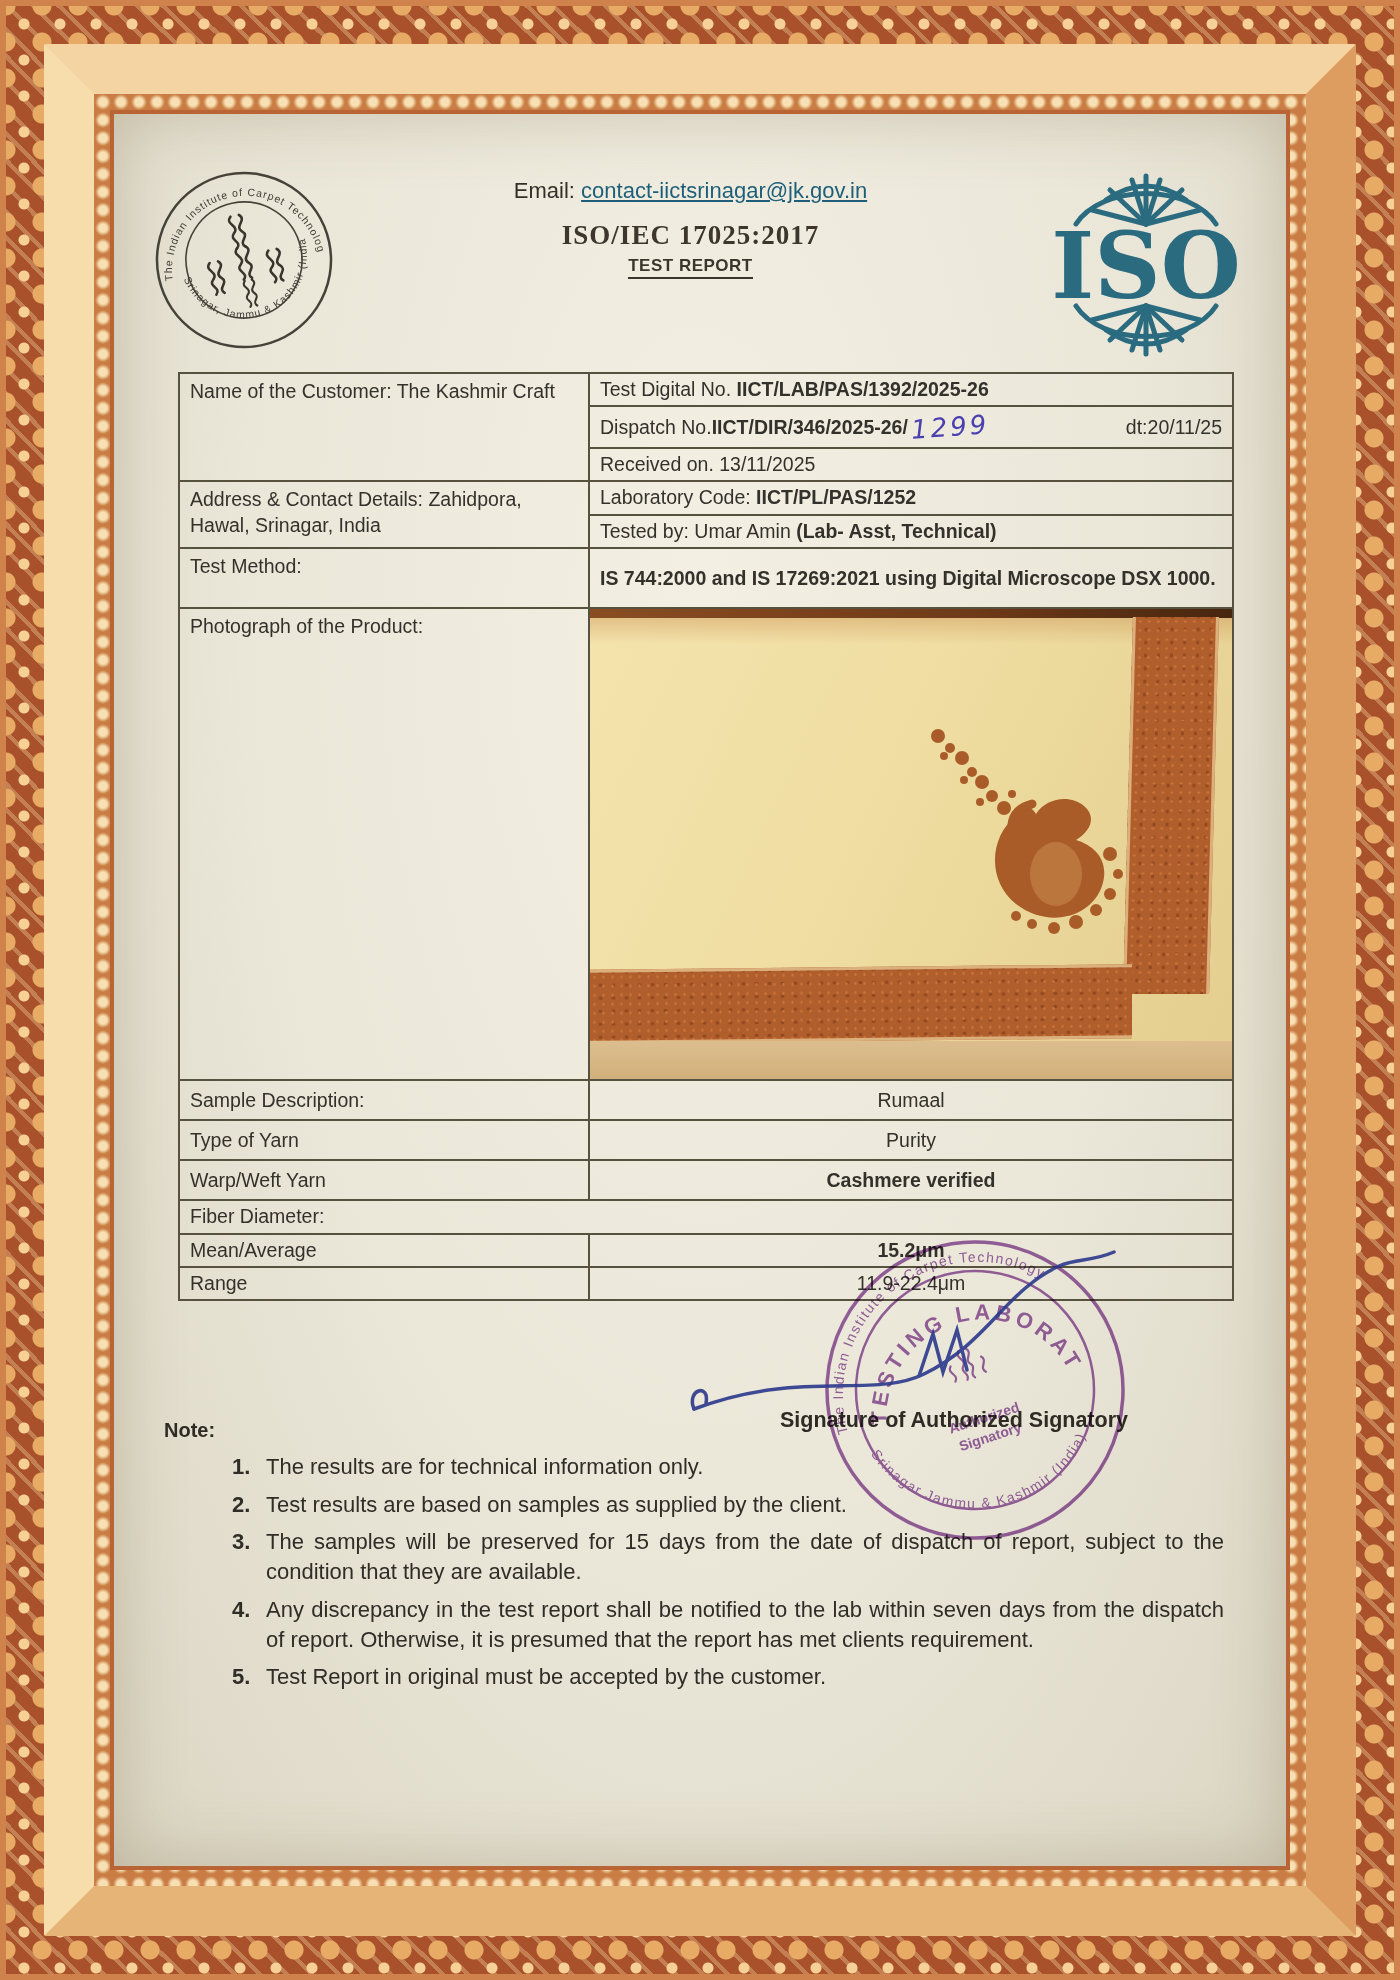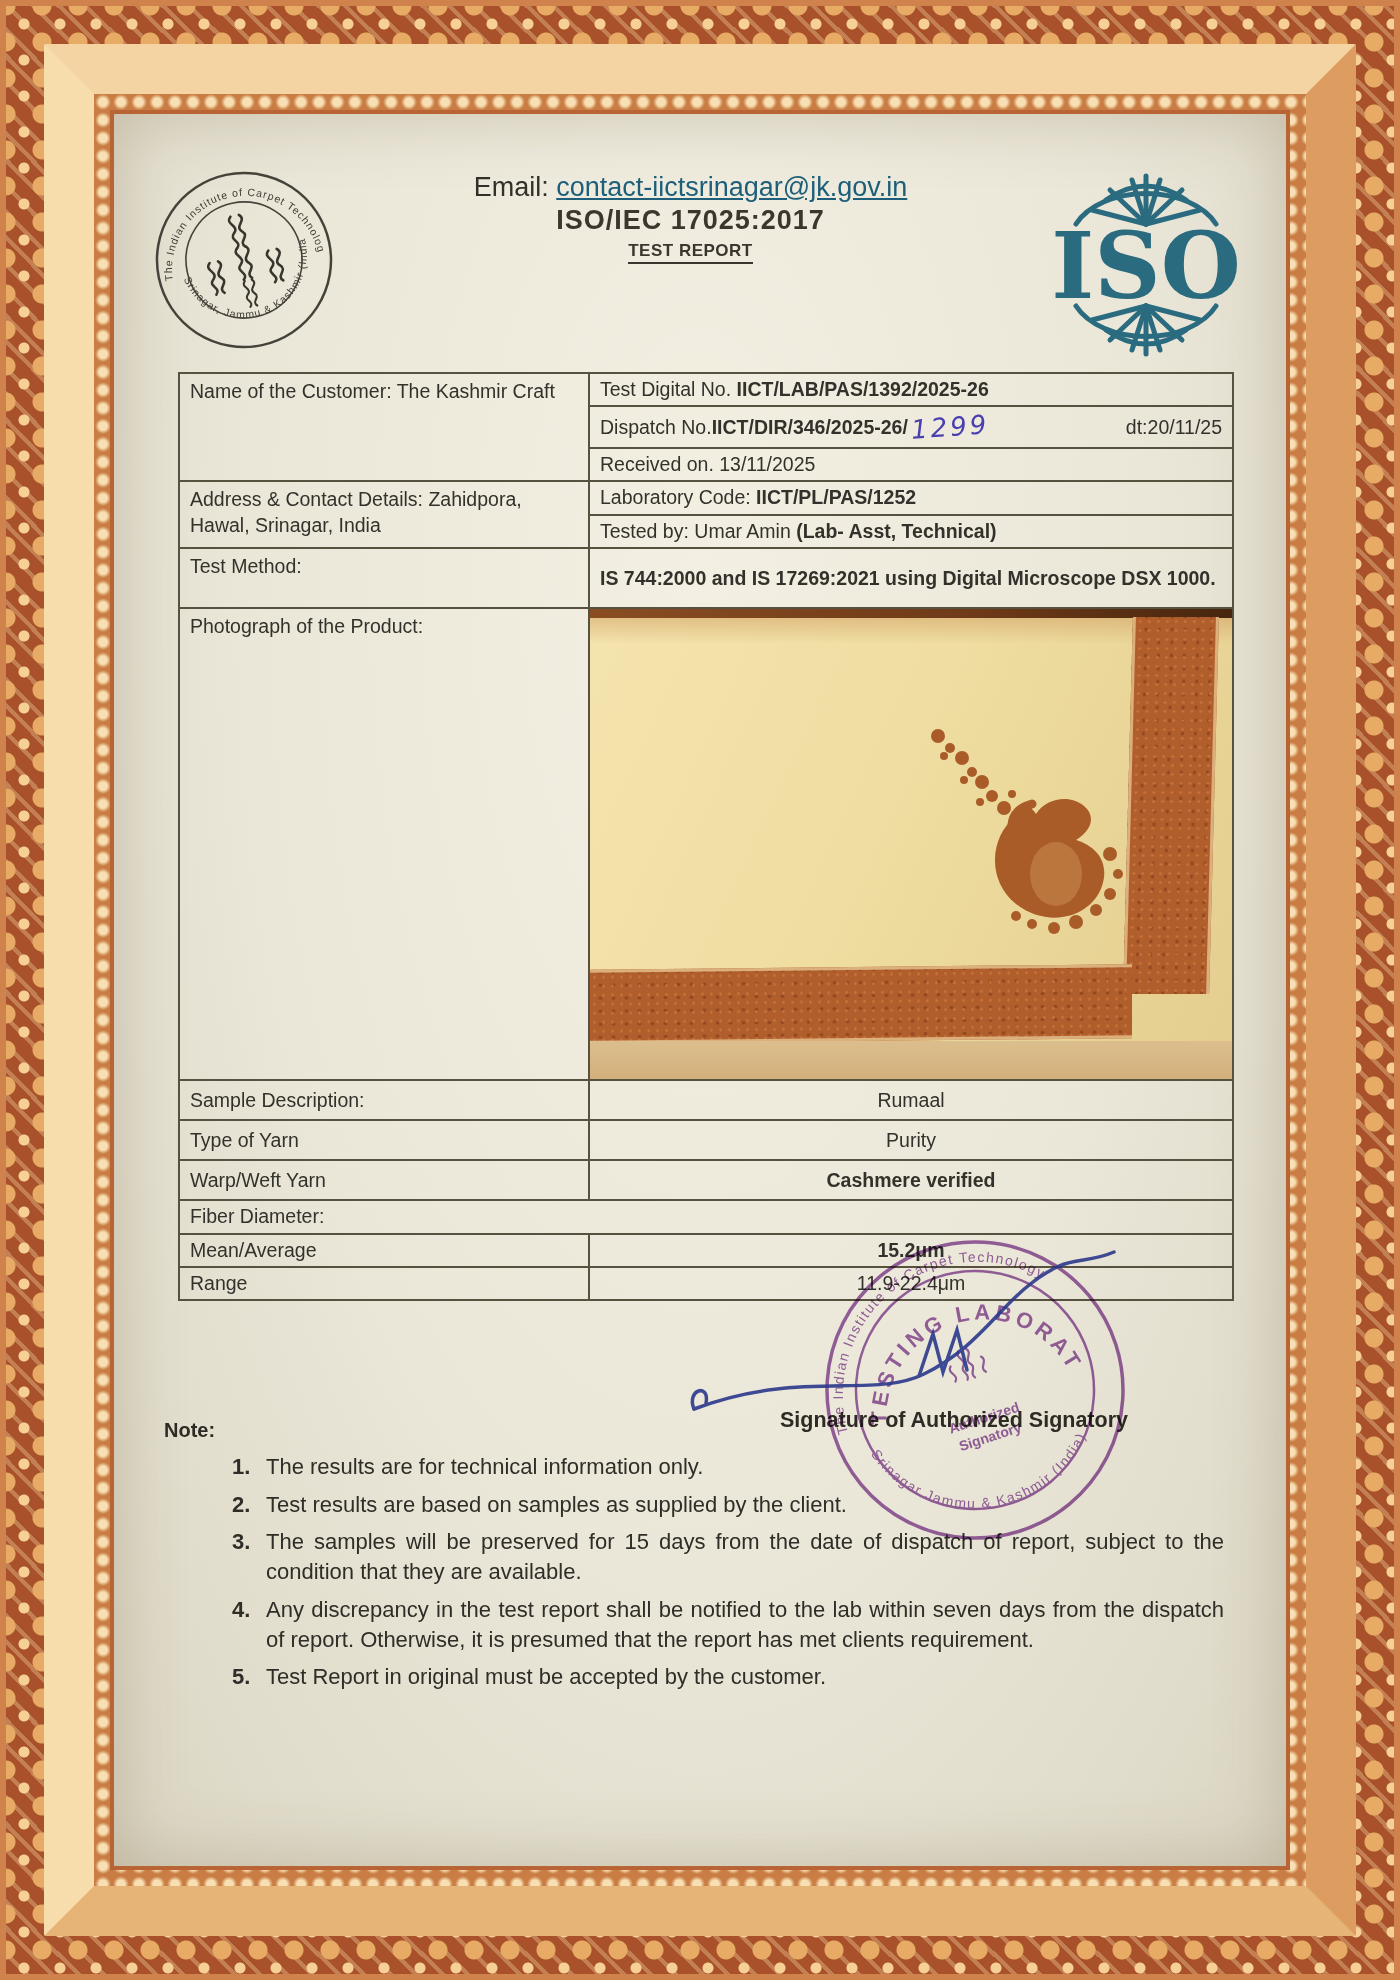--- a/index.html
+++ b/index.html
@@ -33,26 +33,26 @@
            padding:40px 38px;
            background:#ebe8db;
            background-image: radial-gradient(ellipse at 50% 28%, #f3f0e3 0%, #eae6d8 55%, #dbd6c3 100%);
            box-shadow: inset 0 0 70px rgba(110,90,55,.28); color:#33302a; }
 
   
   .hdr { display:flex; align-items:flex-start; }
   .sealbox { width:186px; flex:none; margin-top:14px; }
   .titleblock { flex:1; text-align:center; padding-top:16px; }
   .inst { font-size:28px; font-weight:700; color:#2d2a25; letter-spacing:.2px; }
-  .emailline { margin-top:2px; font-size:27px; color:#33302a; }
+  .emailline { margin-top:8px; font-size:22px; color:#33302a; }
   .emailline a { color:#1d5f7a; text-decoration:underline; }
   .nabl { margin-top:12px; font-family:"Liberation Serif", serif; font-weight:700;
           font-size:27px; letter-spacing:2px; color:#3c362c; }
-  .isoline { font-family:Liberation Sans, sans-serif; font-weight:700; font-size:27px;
-             letter-spacing:1px; color:#3c362c; margin-top:2px; }
+  .isoline { font-family:Liberation Serif, serif; font-weight:700; font-size:27px;
+             letter-spacing:1px; color:#3c362c; margin-top:16px; }
   .treport { display:inline-block; margin-top:5px; font-size:17px; font-weight:700;
              letter-spacing:.5px; color:#3a362e; border-bottom:2px solid #3a362e; padding-bottom:1px; }
   .isobox { width:205px; flex:none; margin-top:6px; text-align:center; }
 
   
   table.rpt { border-collapse:collapse; width:1056px; margin:2px 0 0 26px; table-layout:fixed; }
   table.rpt td { border:2px solid #57523f; padding:3px 10px; font-size:19.5px; line-height:1.3;
                  color:#33312b; vertical-align:middle; overflow:hidden; }
   td.lcol { width:410px; }
   .vtop { vertical-align:top !important; padding-top:5px !important; }

